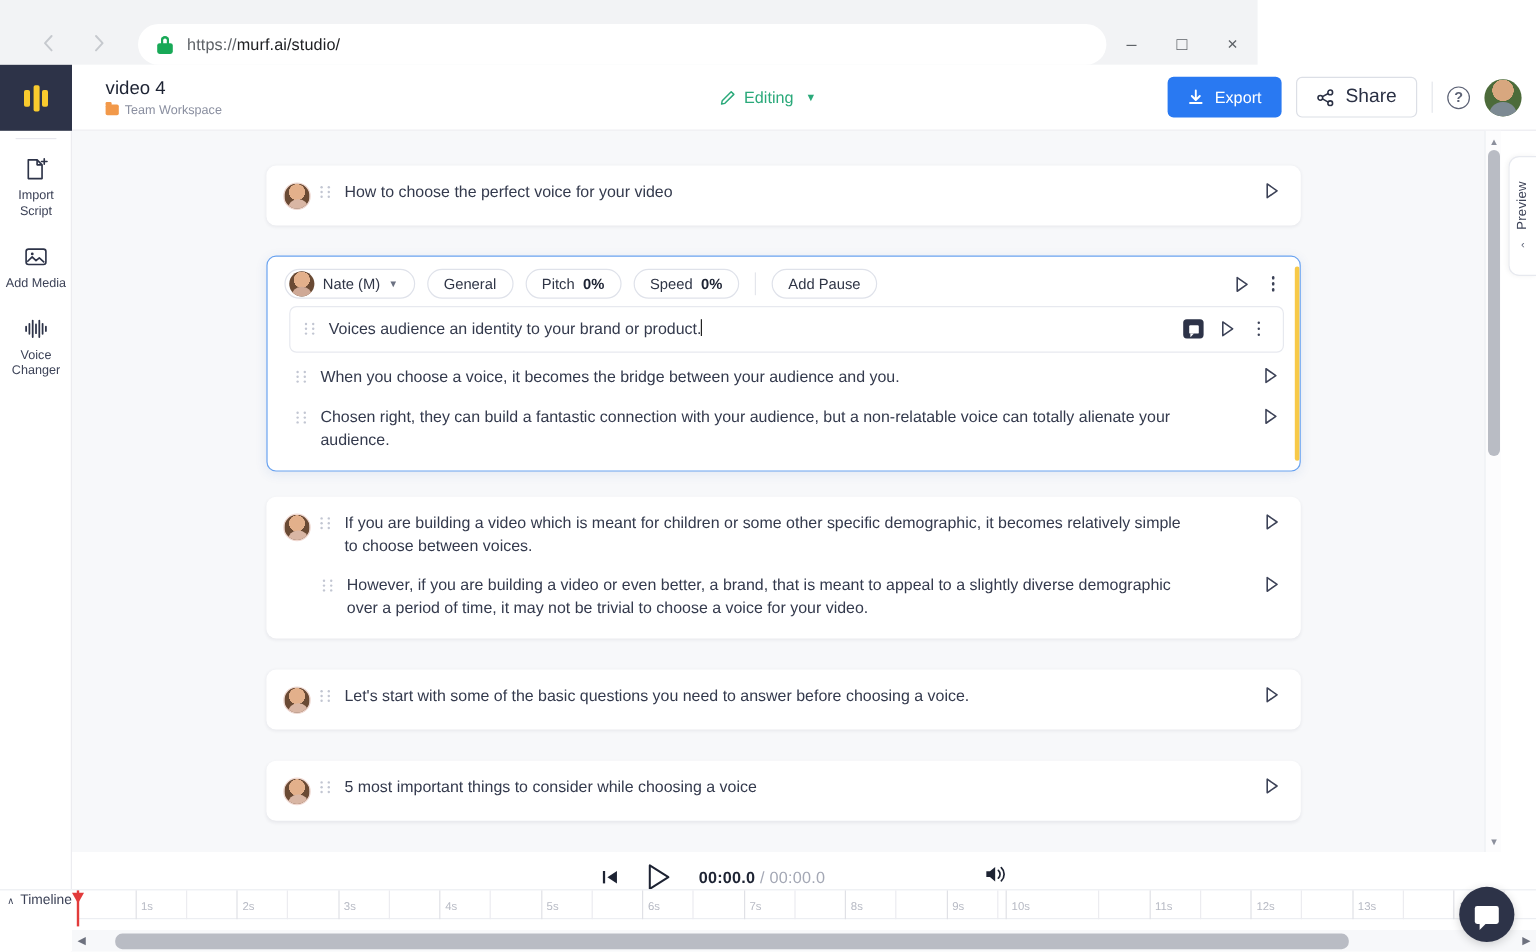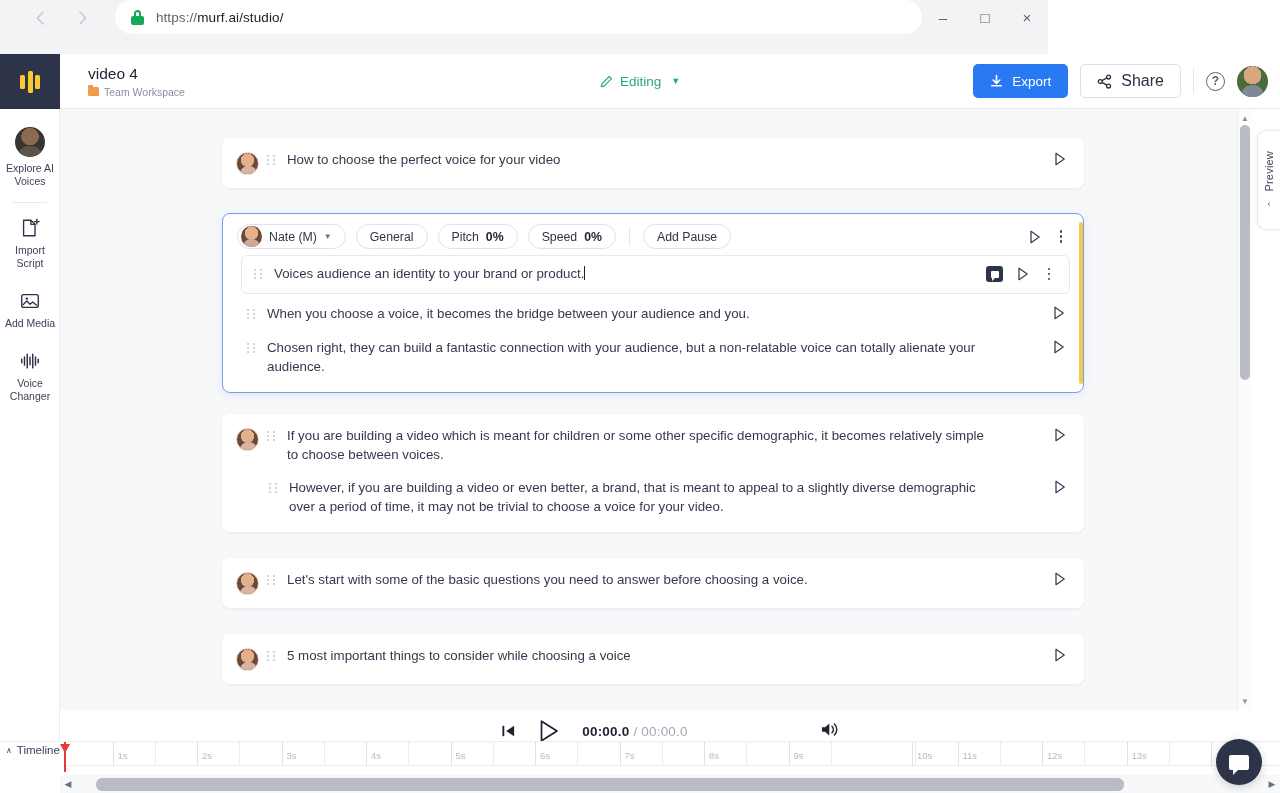--- a/index.html
+++ b/index.html
@@ -5,21 +5,21 @@
   * { box-sizing: border-box; margin: 0; padding: 0; }
   html, body {
     width: 1280px; height: 793px;
     font-family: "Liberation Sans", sans-serif;
     background: #ffffff; overflow: hidden;
   }
 
   
   .browser-bar {
     position: absolute; top: 0; left: 0; width: 1048px; height: 54px;
-    background: #f2f3f5; display: flex; align-items: flex-start;
+    background: #f2f3f5; display: flex; align-items: flex-end;
   }
   .nav-btn {
     width: 36px; height: 36px; margin-left: 12px;
     display: flex; align-items: center; justify-content: center;
     color: #9aa0a6; font-size: 19px; border-radius: 50%;
   }
   .nav-btn.first { margin-left: 26px; }
   .nav-btn.disabled { color: #c6c9ce; }
   .url-bar {
     margin-left: 18px; width: 980px; height: 34px;
@@ -265,24 +265,20 @@
   </div>
 </div>
 
 <div class="rail">
   <div class="logo-box">
     <span class="logo-bar s"></span>
     <span class="logo-bar m"></span>
     <span class="logo-bar s"></span>
   </div>
 
-  <div class="rail-item" style="padding-top:18px">
-    <span class="rail-avatar"></span>
-    <span class="rail-label">Explore AI Voices</span>
-  </div>
   <div class="rail-sep"></div>
 
   <div class="rail-item">
     <svg class="rail-icon" viewBox="0 0 24 24" fill="none">
       <path d="M5 3.5h8l4.5 4.5v12.5H5z" stroke="currentColor" stroke-width="1.5" stroke-linejoin="round"></path>
       <path d="M13 3.5V8h4.5" stroke="currentColor" stroke-width="1.5" stroke-linejoin="round"></path>
       <path d="M19.5 2.5v5M17 5h5" stroke="currentColor" stroke-width="1.5" stroke-linecap="round"></path>
     </svg>
     <span class="rail-label">Import Script</span>
   </div>
@@ -612,21 +608,21 @@
       </div>
       <div class="tick" style="left: 595.75px;"></div>
       <div class="tick major" style="left: 638px;">
         <span>8s</span>
       </div>
       <div class="tick" style="left: 680.25px;"></div>
       <div class="tick major" style="left: 722.5px;">
         <span>9s</span>
       </div>
       <div class="tick" style="left: 764.75px;"></div>
-      <div class="tick major" style="left: 846px;">
+      <div class="tick major" style="left: 772px;">
         <span>10s</span>
       </div>
       <div class="tick" style="left: 849.25px;"></div>
       <div class="tick major" style="left: 891.5px;">
         <span>11s</span>
       </div>
       <div class="tick" style="left: 933.75px;"></div>
       <div class="tick major" style="left: 976px;">
         <span>12s</span>
       </div>

